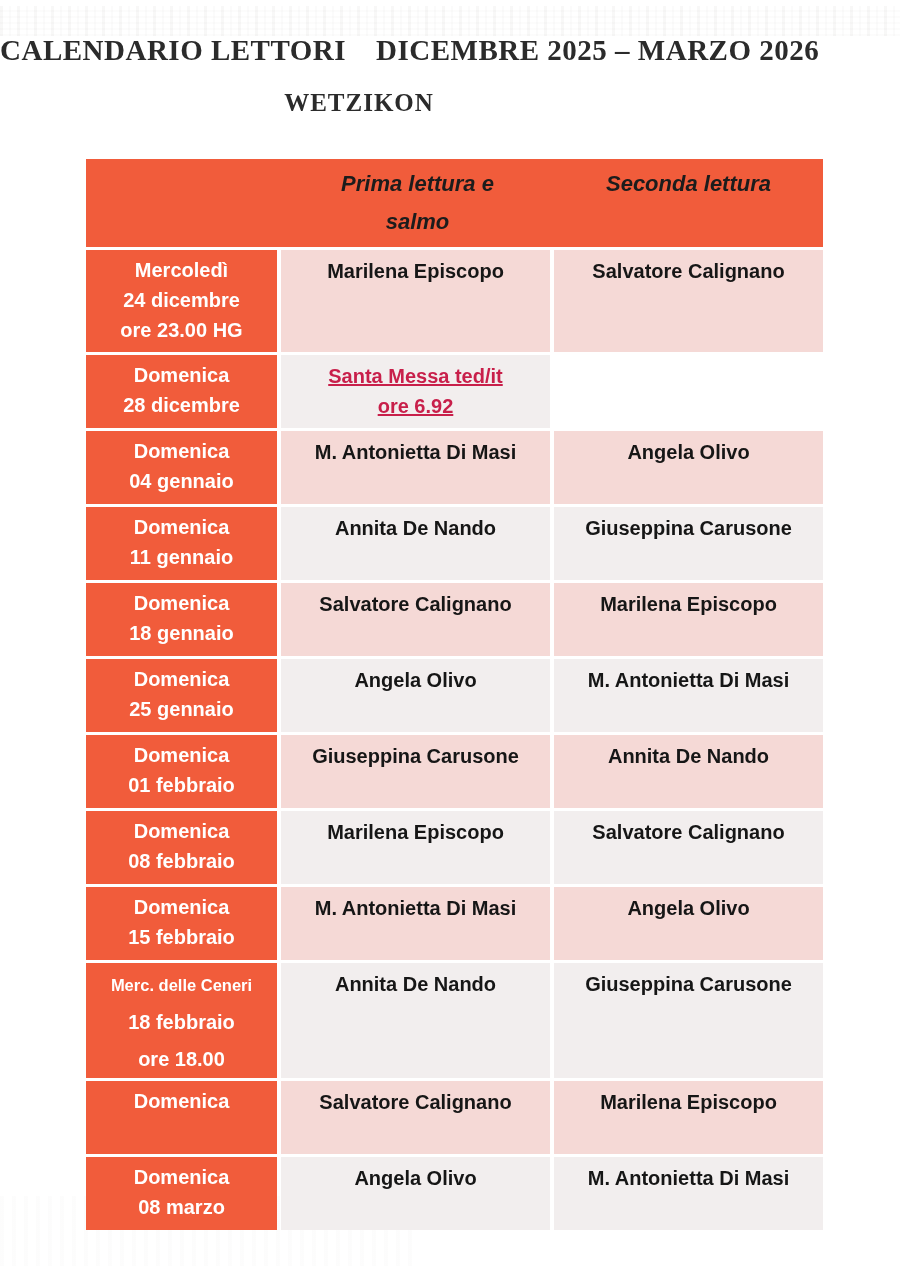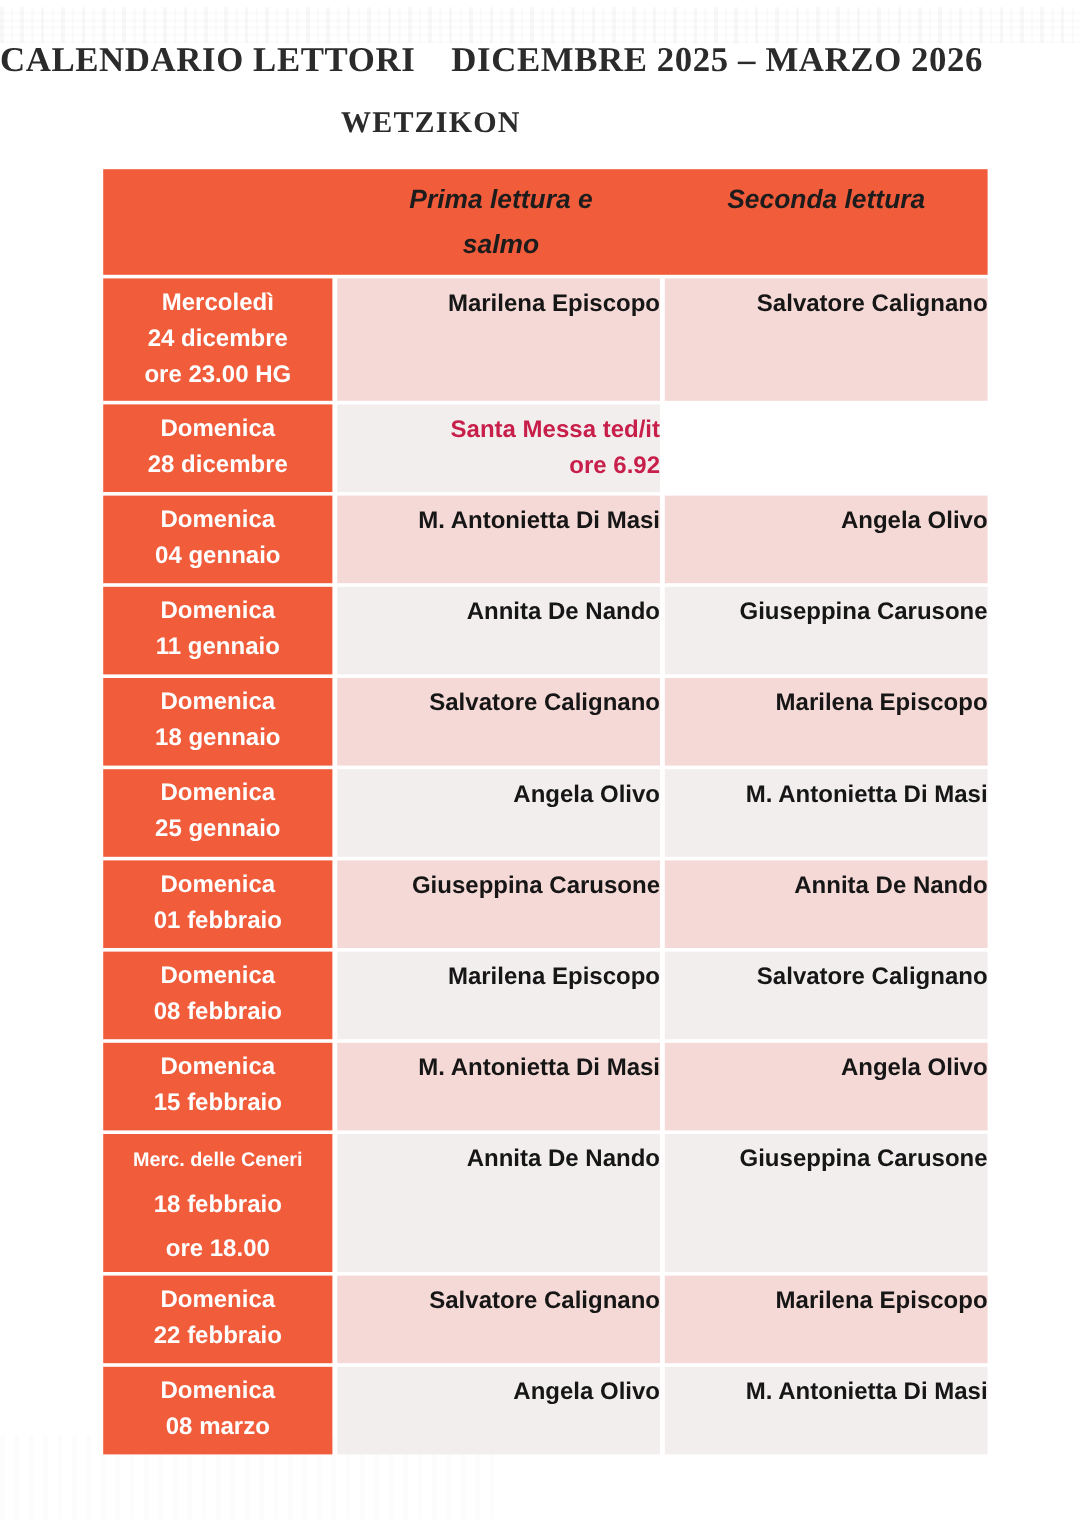--- a/index.html
+++ b/index.html
@@ -19,43 +19,43 @@
     left:0;top:1196px;width:420px;height:70px;opacity:.25;
     background:repeating-linear-gradient(90deg,rgba(120,115,110,.08) 0 4px,transparent 4px 12px);
   }
 
   .title-block{position:absolute;top:34px;left:0;width:718px;text-align:center;
     font-family:"Liberation Serif",serif;color:#2b2b2b;}
   .title-line1{font-size:29px;font-weight:bold;letter-spacing:.5px;
     display:inline-flex;gap:30px;white-space:nowrap;}
   .title-line2{margin-top:22px;font-size:25px;font-weight:bold;letter-spacing:1px;}
 
-  .cal-table{position:absolute;left:86px;top:141px;width:737px;}
+  .cal-table{position:absolute;left:86px;top:159px;width:737px;}
 
   .hdr{background:var(--orange);height:88px;display:flex;padding-left:195px;box-sizing:border-box;}
   .hdr-cell{width:273px;display:flex;justify-content:center;}
   .hdr-cell:last-child{width:269px;}
   .hdr-text{font-size:22px;font-weight:bold;font-style:italic;color:#1c1c1c;
     line-height:38px;text-align:center;max-width:210px;padding-top:6px;}
 
   .row{display:flex;gap:4px;margin-top:3px;min-height:73px;}
   .row.tall{min-height:102px;}
   .row.row-ceneri{min-height:115px;}
 
   .cell{box-sizing:border-box;text-align:center;}
   .date-cell{width:191px;background:var(--orange);color:#ffffff;
     font-weight:bold;font-size:20px;padding-top:5px;}
   .date-line{line-height:30px;}
   .row-ceneri .date-line{line-height:30px;margin-top:7px;}
   .row-ceneri .date-line.small{font-size:16.5px;margin-top:2px;}
   .name-cell{width:269px;color:#161616;font-weight:bold;font-size:20px;padding-top:6px;}
-  .name-line{line-height:30px;text-align:right;}
+  .name-line{line-height:30px;}
   .v-pink .name-cell{background:var(--pink);}
   .v-white .name-cell{background:var(--rowWhite);}
-  .row.special .name-line{color:var(--red);}
+  .row.special .name-line{color:var(--red);text-decoration:underline;}
 </style>
 </head>
 <body style="--orange: #f15c3b; --pink: #f5d9d6; --rowWhite: #f2eeee; --red: #c81f4a;">
 
 <div class="noise noise-top"></div>
 <div class="noise noise-bottom"></div>
 
 <div class="title-block">
   <div class="title-line1">
     <span>CALENDARIO LETTORI</span>
@@ -190,21 +190,20 @@
     <div class="cell name-cell">
           <div class="name-line">Annita De Nando</div>
         </div>
     <div class="cell name-cell">
           <div class="name-line">Giuseppina Carusone</div>
         </div>
   </div>
       <div class="row v-pink">
     <div class="cell date-cell">
           <div class="date-line">Domenica</div>
-          <div class="date-line">22 febbraio</div>
         </div>
     <div class="cell name-cell">
           <div class="name-line">Salvatore Calignano</div>
         </div>
     <div class="cell name-cell">
           <div class="name-line">Marilena Episcopo</div>
         </div>
   </div>
       <div class="row v-white">
     <div class="cell date-cell">

